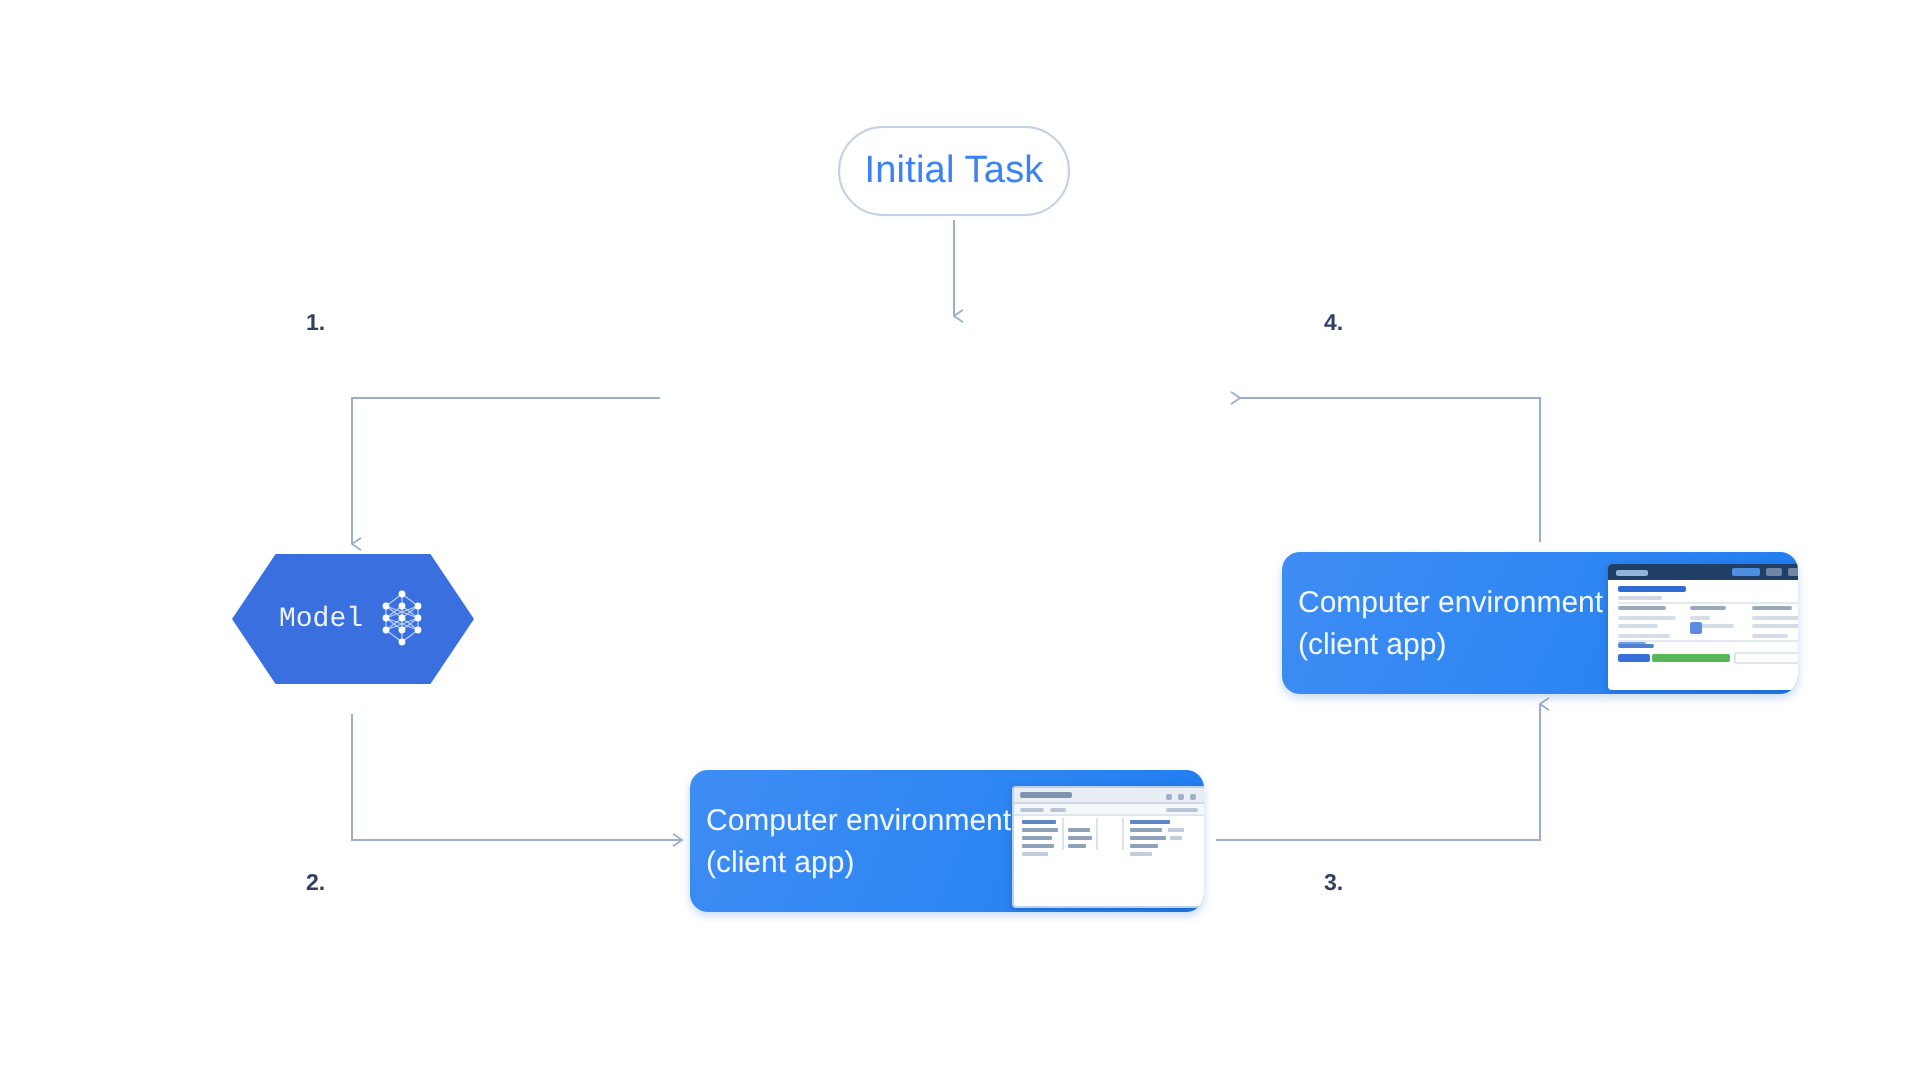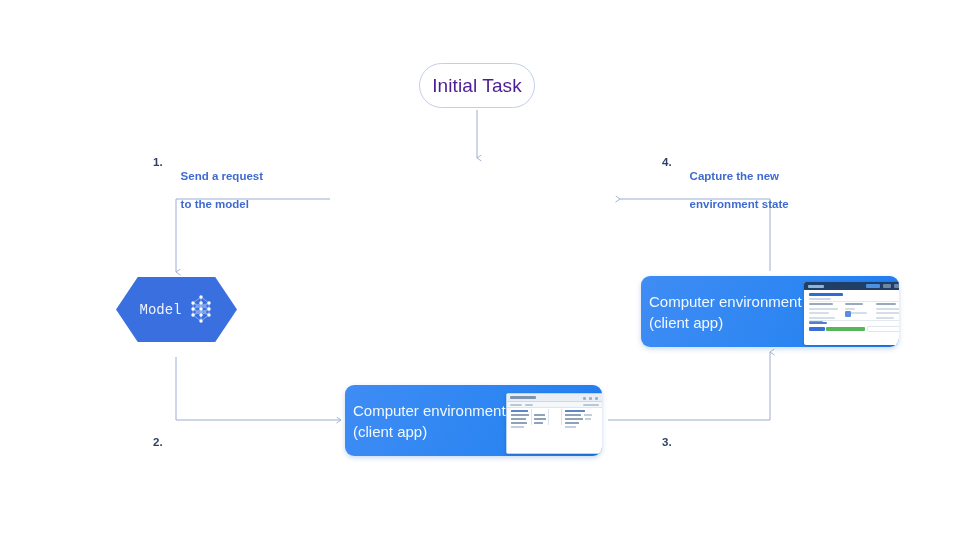--- a/index.html
+++ b/index.html
@@ -43,21 +43,21 @@
     border: 1.4px solid #c3cfe8;
     border-radius: 24px;
     background: #ffffff;
     display: flex;
     align-items: center;
     justify-content: center;
     box-sizing: border-box;
   }
   .pill-label {
     font-size: 19px;
-    color: #4c1d95;
+    color: #3b82f6;
     letter-spacing: .1px;
     white-space: nowrap;
   }
 
   
   .parallelogram-wrap {
     position: absolute;
     left: 332px;
     top: 161px;
     width: 287px;
@@ -508,35 +508,27 @@
       <div class="tw-cell" style="left:27px;top:28px;width:9px;"></div>
       <div class="tw-cell" style="left:58px;top:28px;width:14px;"></div>
 
       <div class="tw-cell lite" style="left:4px;top:32px;width:13px;"></div>
       <div class="tw-cell lite" style="left:58px;top:32px;width:11px;"></div>
     </div>
   </div>
 
   <div class="step step-1">
     <span class="step-num">1.</span>
-    <span class="step-text">
-      <span>Send a request</span><br>
-      <span>to the model</span>
-    </span>
   </div>
 
   <div class="step step-2">
     <span class="step-num">2.</span>
   </div>
 
   <div class="step step-3">
     <span class="step-num">3.</span>
   </div>
 
   <div class="step step-4">
     <span class="step-num">4.</span>
-    <span class="step-text">
-      <span>Capture the new</span><br>
-      <span>environment state</span>
-    </span>
   </div>
 
 </div>
 
 </body></html>

